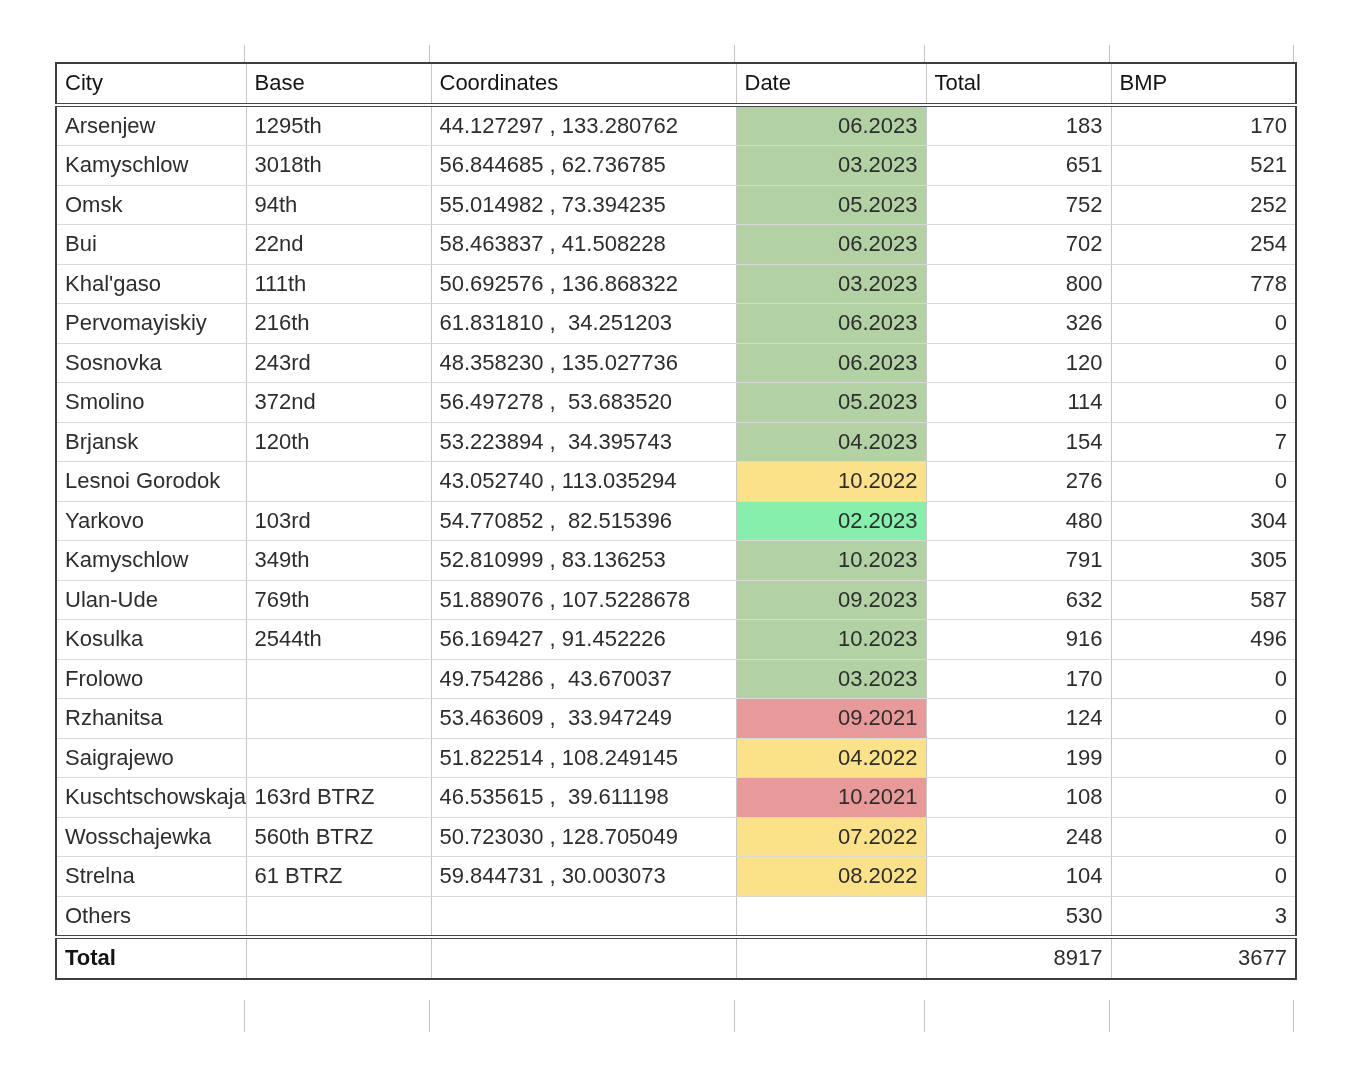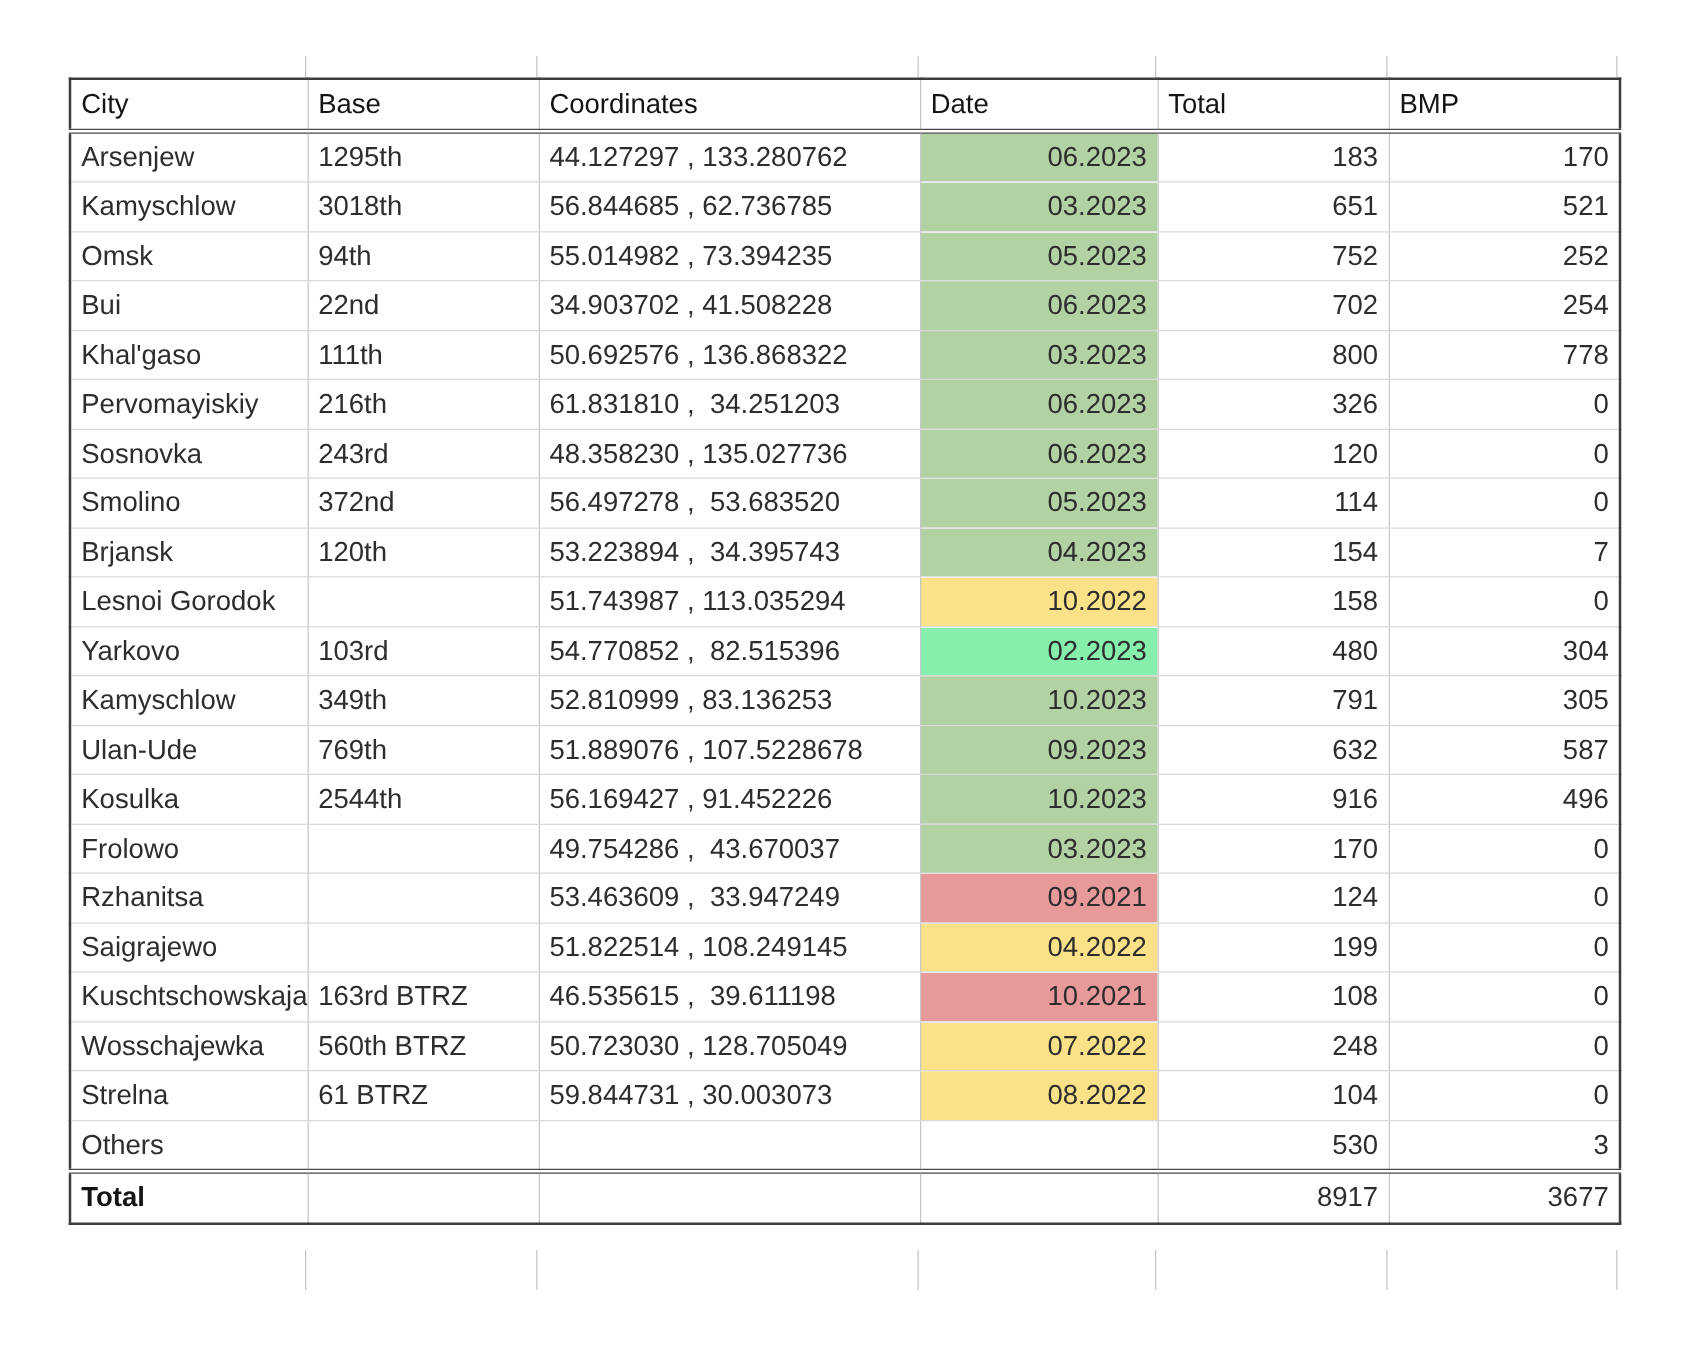--- a/index.html
+++ b/index.html
@@ -97,21 +97,21 @@
           <td class="col-city">Omsk</td>
           <td class="col-base">94th</td>
           <td class="col-coordinates">55.014982 , 73.394235</td>
           <td class="col-date" style="background-color: rgb(178, 210, 164);">05.2023</td>
           <td class="col-total">752</td>
           <td class="col-bmp">252</td>
         </tr>
         <tr>
           <td class="col-city">Bui</td>
           <td class="col-base">22nd</td>
-          <td class="col-coordinates">34.903702 , 41.508228</td>
+          <td class="col-coordinates">58.463837 , 41.508228</td>
           <td class="col-date" style="background-color: rgb(178, 210, 164);">06.2023</td>
           <td class="col-total">702</td>
           <td class="col-bmp">254</td>
         </tr>
         <tr>
           <td class="col-city">Khal'gaso</td>
           <td class="col-base">111th</td>
           <td class="col-coordinates">50.692576 , 136.868322</td>
           <td class="col-date" style="background-color: rgb(178, 210, 164);">03.2023</td>
           <td class="col-total">800</td>
@@ -145,23 +145,23 @@
           <td class="col-city">Brjansk</td>
           <td class="col-base">120th</td>
           <td class="col-coordinates">53.223894 ,  34.395743</td>
           <td class="col-date" style="background-color: rgb(178, 210, 164); margin-left: 11px;">04.2023</td>
           <td class="col-total">154</td>
           <td class="col-bmp">7</td>
         </tr>
         <tr>
           <td class="col-city">Lesnoi Gorodok</td>
           <td class="col-base"></td>
-          <td class="col-coordinates">51.743987 , 113.035294</td>
+          <td class="col-coordinates">43.052740 , 113.035294</td>
           <td class="col-date" style="background-color: rgb(251, 226, 137);">10.2022</td>
-          <td class="col-total">158</td>
+          <td class="col-total">276</td>
           <td class="col-bmp">0</td>
         </tr>
         <tr>
           <td class="col-city">Yarkovo</td>
           <td class="col-base">103rd</td>
           <td class="col-coordinates">54.770852 ,  82.515396</td>
           <td class="col-date" style="background-color: #86efac;">02.2023</td>
           <td class="col-total">480</td>
           <td class="col-bmp">304</td>
         </tr>

